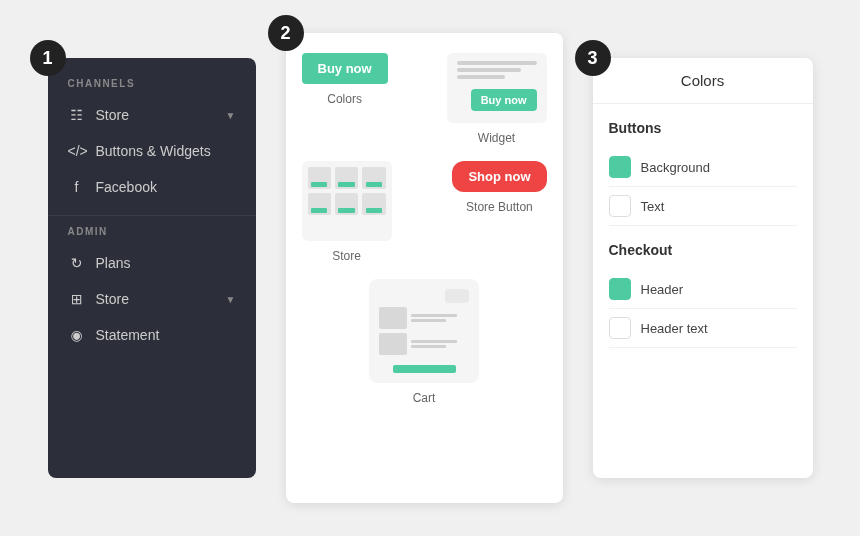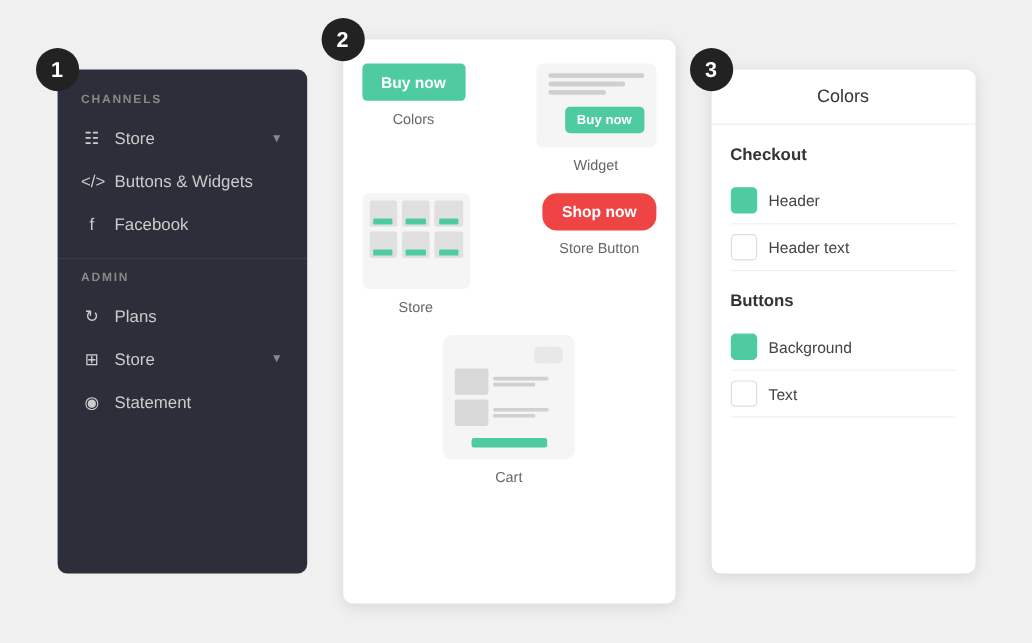--- a/index.html
+++ b/index.html
@@ -457,38 +457,38 @@
   </div>
 </div>
 
 <div class="panel">
   <div class="badge">3</div>
   <div class="colors-panel">
     <div class="colors-header">Colors</div>
     <div class="colors-body">
 
       <div class="colors-section">
+        <div class="colors-section-title">Buttons</div>
+        <div class="color-row">
+          <div class="color-swatch green"></div>
+          <span class="color-label">Background</span>
+        </div>
+        <div class="color-row">
+          <div class="color-swatch white"></div>
+          <span class="color-label">Text</span>
+        </div>
+      </div>
+
+      <div class="colors-section">
         <div class="colors-section-title">Checkout</div>
         <div class="color-row">
           <div class="color-swatch green"></div>
           <span class="color-label">Header</span>
         </div>
         <div class="color-row">
           <div class="color-swatch white"></div>
           <span class="color-label">Header text</span>
         </div>
       </div>
 
-      <div class="colors-section">
-        <div class="colors-section-title">Buttons</div>
-        <div class="color-row">
-          <div class="color-swatch green"></div>
-          <span class="color-label">Background</span>
-        </div>
-        <div class="color-row">
-          <div class="color-swatch white"></div>
-          <span class="color-label">Text</span>
-        </div>
-      </div>
-
     </div>
   </div>
 </div>
 
 </body></html>

